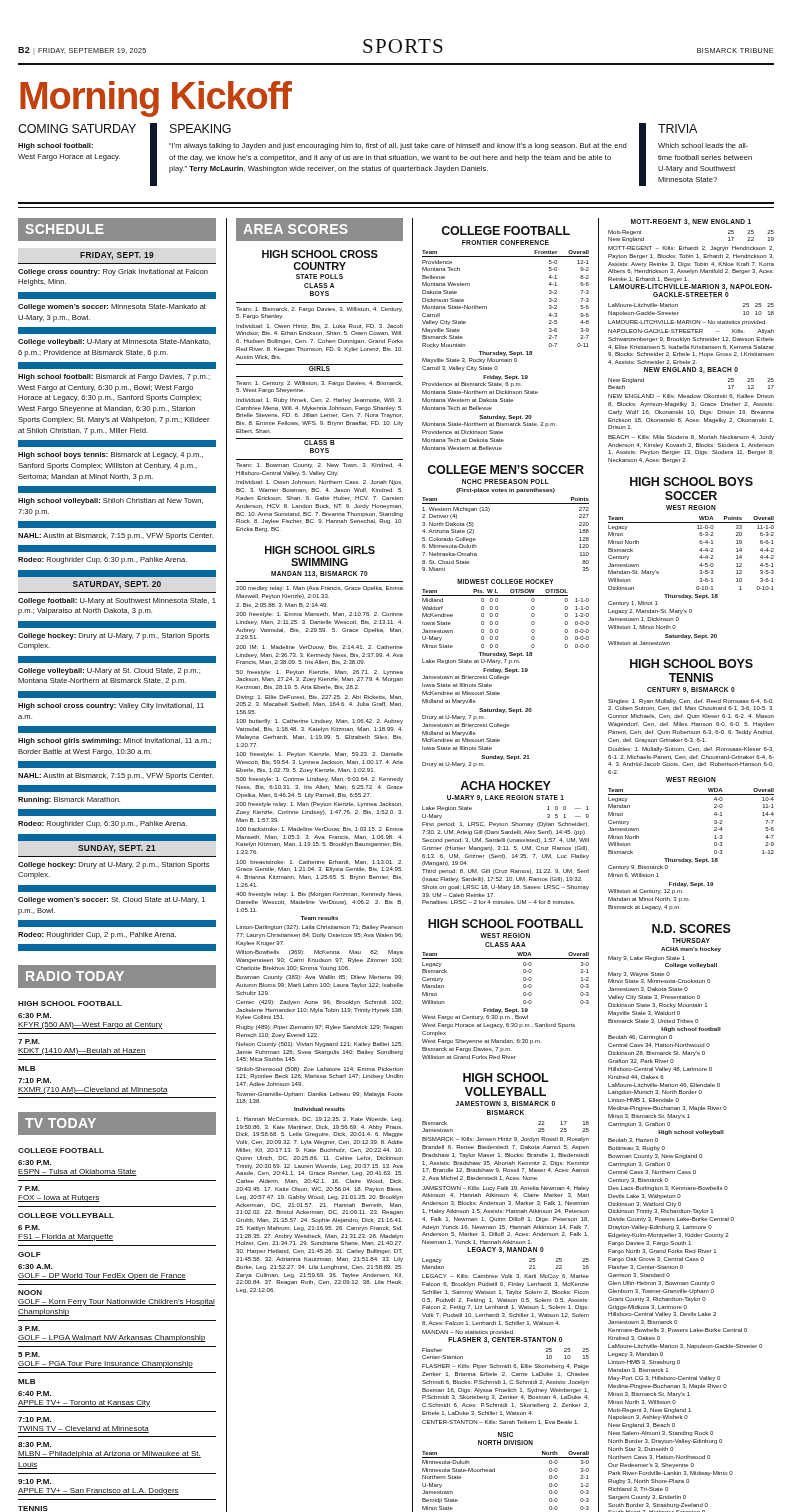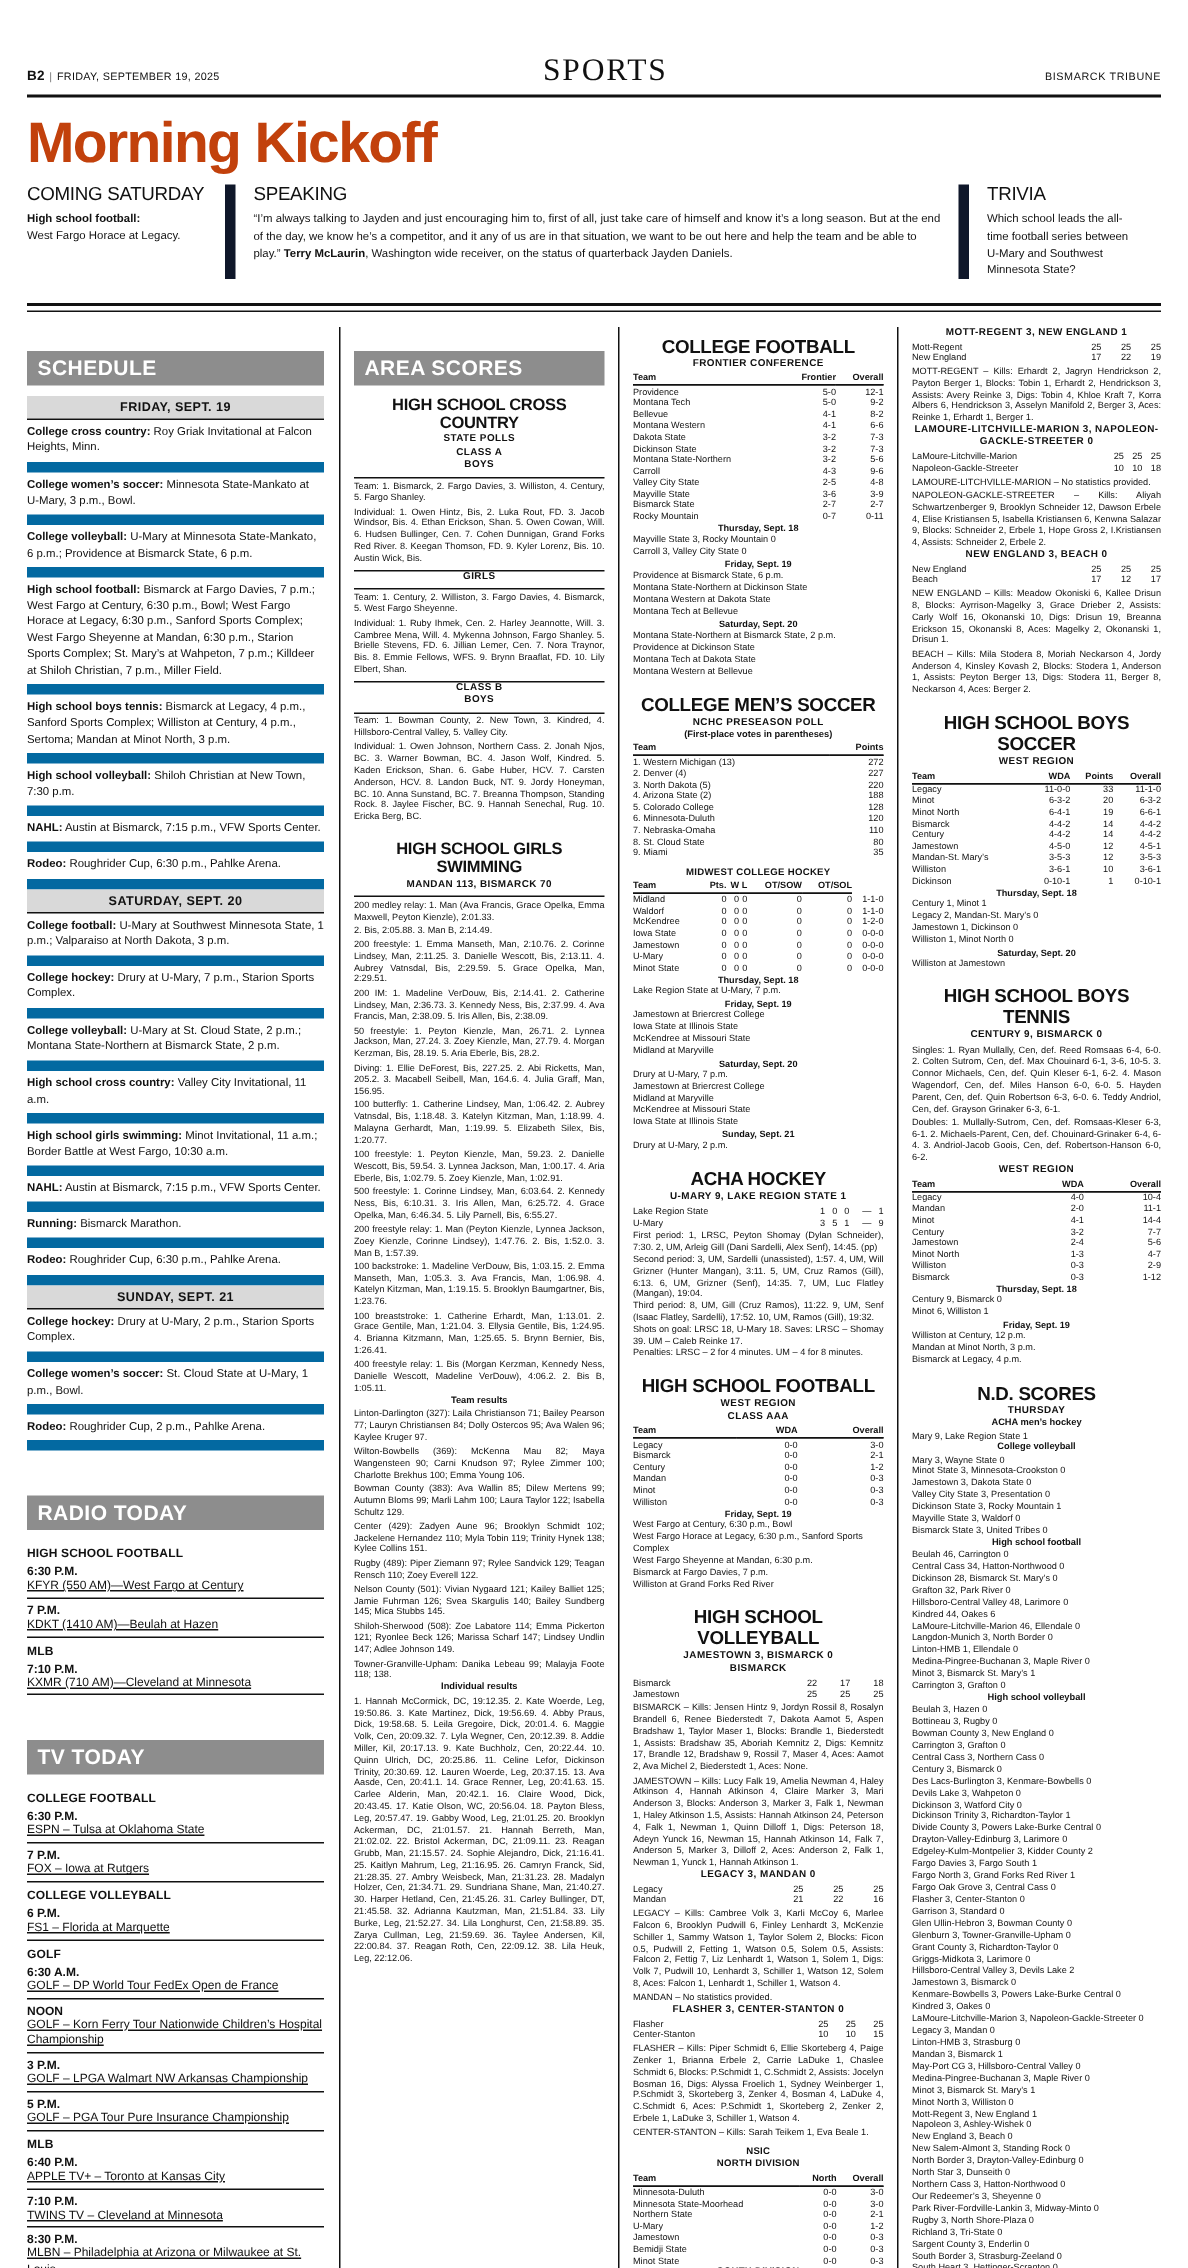--- a/index.html
+++ b/index.html
@@ -37,21 +37,21 @@
 
   
   .cols{display:flex;margin-top:10px;}
   .col{box-sizing:border-box;}
   .col1{width:208px;padding-right:10px;}
   .col2{width:186px;padding:0 9px;border-left:1px solid #111;}
   .col3{width:186px;padding:0 9px;border-left:1px solid #111;}
   .col4{width:176px;padding-left:9px;border-left:1px solid #111;}
 
   
-  .banner{background:#8d8d8d;color:#fff;font-size:14px;font-weight:bold;letter-spacing:.3px;padding:3px 7px 4px 7px;margin:16px 0 7px 0;}
+  .banner{background:#8d8d8d;color:#fff;font-size:14px;font-weight:bold;letter-spacing:.3px;padding:3px 7px 4px 7px;margin:0 0 7px 0;}
 
   
   .dayhdr{background:#d9d9d9;text-align:center;font-size:8.4px;font-weight:bold;letter-spacing:.3px;padding:2px 0 3px 0;margin-bottom:0;}
   .sch-item{font-size:7.6px;line-height:1.42;padding:3px 0 3.5px 0;border-bottom:7px solid #0369a1;}
   .sch-item b{font-weight:bold;}
   .sch-block{border-top:1px solid #111;}
   .sch-gap{height:14px;}
 
   
   .rt-cat{font-size:8px;font-weight:bold;letter-spacing:.1px;padding-top:4px;}

